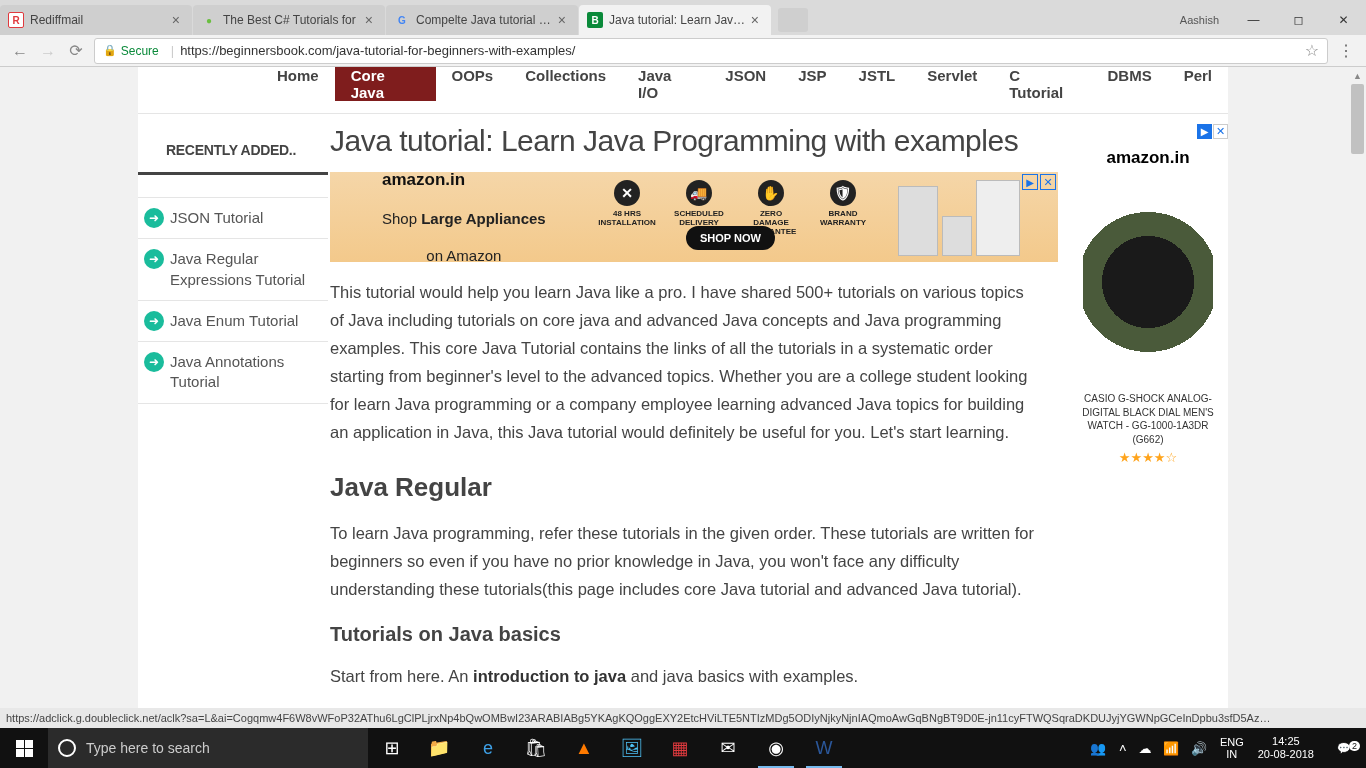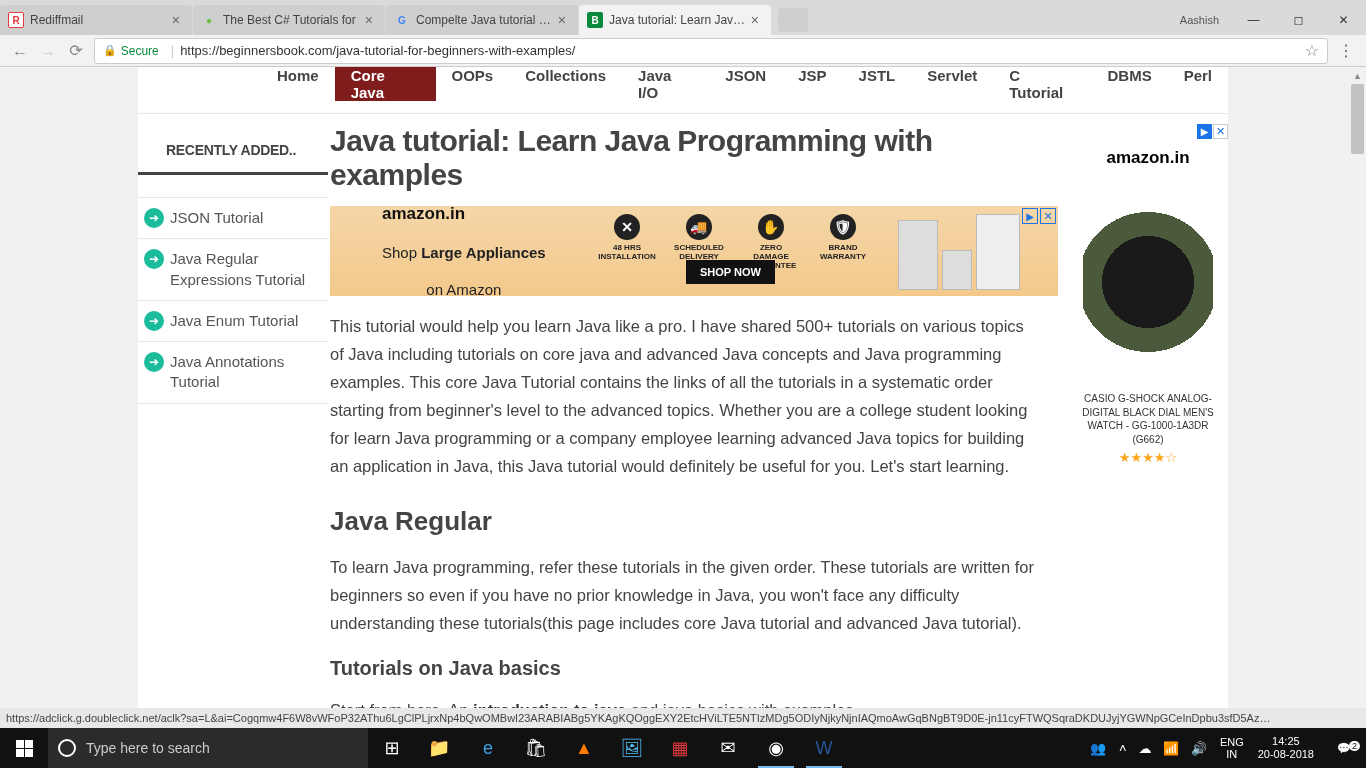--- a/index.html
+++ b/index.html
@@ -45,26 +45,26 @@
 
 .content-wrap { display:flex; flex:1;}
 .sidebar { width:192px; padding:14px 0; }
 .sidebar-hdr { font-size:14px; font-weight:700; color:#444; padding:14px 14px 14px 28px; border-bottom:3px solid #444; letter-spacing:-0.3px;}
 .side-list { border-top:1px solid #e5e5e5; margin-top:22px;}
 .side-item { border-bottom:1px solid #e5e5e5; padding:10px 6px 10px 6px; font-size:15px; color:#555; display:flex; align-items:flex-start;}
 .side-item .arr { width:20px; height:20px; background:#1abc9c; border-radius:50%; color:#fff; display:flex; align-items:center; justify-content:center; font-size:12px; margin-right:6px; flex-shrink:0;}
 .side-item .lbl { line-height:1.35;}
 
 .main { flex:1; padding:10px 0 0 2px;}
-.main h1 { font-size:30px; font-weight:700; color:#444; margin-bottom:14px; letter-spacing:-0.5px;}
+.main h1 { font-size:30px; font-weight:400; color:#444; margin-bottom:14px; letter-spacing:-0.5px;}
 .ad-banner { width:728px; height:90px; background:linear-gradient(#f5d6a8,#f3c98b); position:relative; display:flex; align-items:center; padding-left:52px; margin-bottom:16px;}
 .ad-banner .amz { font-weight:700; font-size:17px; color:#111;}
 .ad-banner .sub { font-size:15px; color:#222; margin-top:20px;}
 .ad-banner .sub b{ font-weight:700;}
-.ad-banner .shop { position:absolute; left:356px; bottom:12px; background:#111; color:#fff; font-size:11px; font-weight:700; padding:6px 14px;}
+.ad-banner .shop { position:absolute; left:356px; bottom:12px; background:#111; color:#fff; font-size:11px; font-weight:700; padding:6px 14px;border-radius:12px;}
 .ad-feat { display:flex; position:absolute; left:270px; top:8px; gap:18px;}
 .feat { display:flex; flex-direction:column; align-items:center; font-size:8px; font-weight:700; color:#222; width:54px; text-align:center;}
 .feat .circ{ width:26px; height:26px; background:#222; border-radius:50%; margin-bottom:3px; color:#fff; display:flex; align-items:center; justify-content:center; font-size:14px;}
 .ad-prods{ position:absolute; right:38px; top:6px; bottom:6px; display:flex; gap:4px; align-items:flex-end;}
 .prod { background:#ddd; border:1px solid #bbb;}
 .ad-x { position:absolute; right:2px; top:2px; width:16px; height:16px; border:1px solid #1a73e8; color:#1a73e8; font-size:11px; display:flex; align-items:center; justify-content:center;}
 .ad-i { position:absolute; right:20px; top:2px; width:16px; height:16px; border:1px solid #1a73e8; color:#1a73e8; font-size:10px; display:flex; align-items:center; justify-content:center;}
 
 .main p.intro { font-size:16.5px; color:#444; line-height:1.70; margin-bottom:26px; max-width:712px;}
 .main h2 { font-size:26px; font-weight:700; color:#444; margin:10px 0 16px;}

